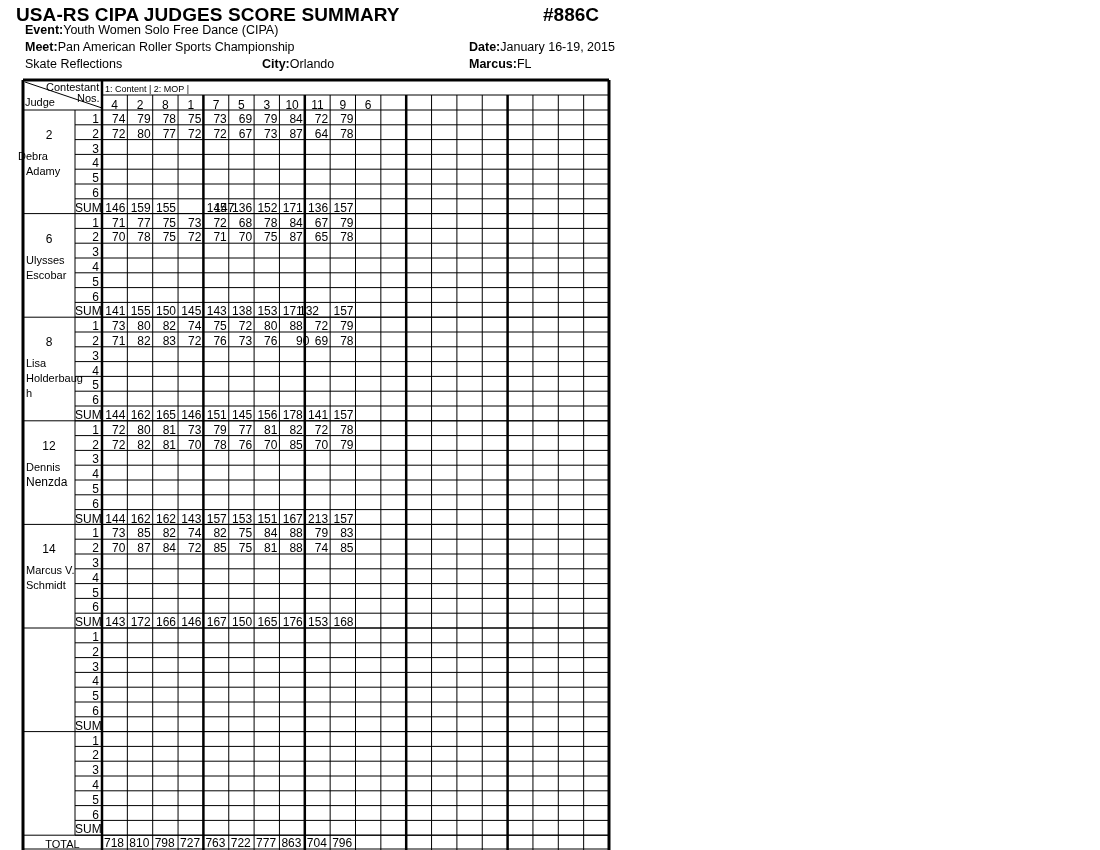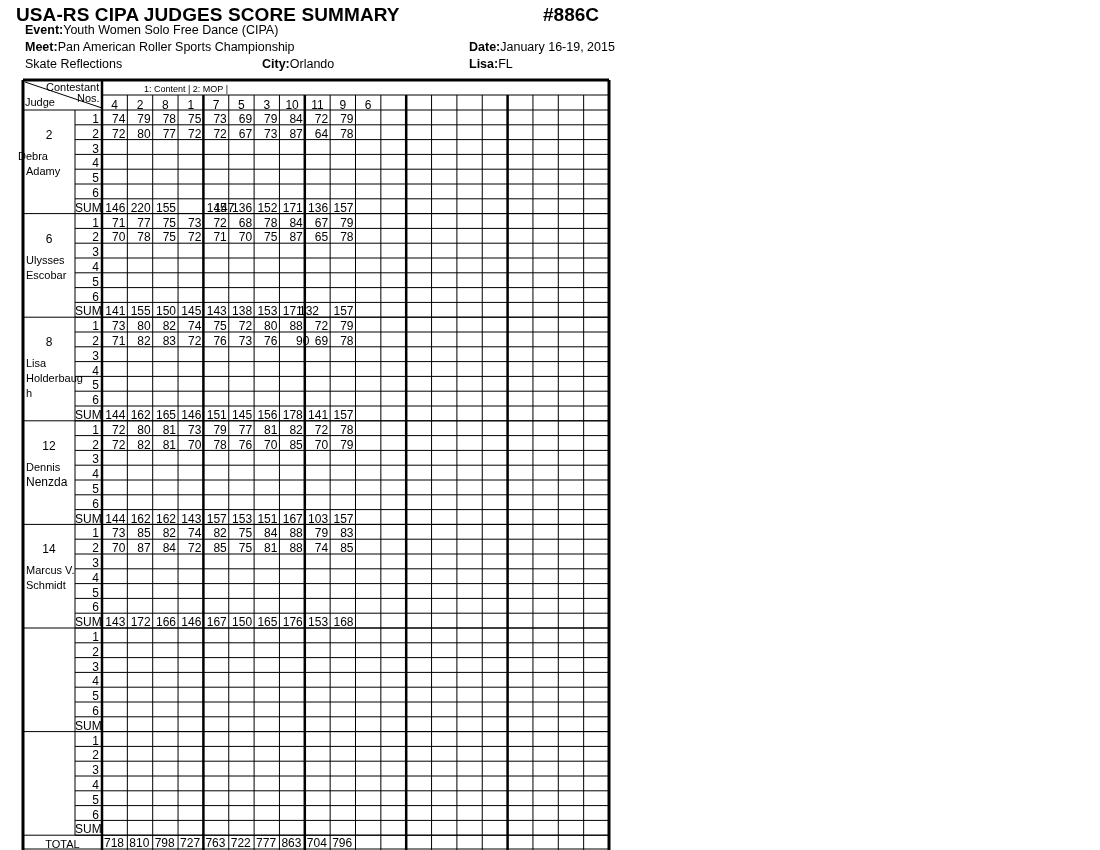--- a/index.html
+++ b/index.html
@@ -19,21 +19,21 @@
 <body>
 
 <div class="abs title">USA-RS CIPA JUDGES SCORE SUMMARY</div>
 <div class="abs formno">#886C</div>
 
 <div class="abs hdr" style="left:25px;top:23px;"><b>Event:</b><span>Youth Women Solo Free Dance  (CIPA)</span></div>
 <div class="abs hdr" style="left:25px;top:40px;"><b>Meet:</b><span>Pan American Roller Sports Championship</span></div>
 <div class="abs hdr" style="left:469px;top:40px;"><b>Date:</b><span>January 16-19, 2015</span></div>
 <div class="abs hdr" style="left:25px;top:57px;">Skate Reflections</div>
 <div class="abs hdr" style="left:262px;top:57px;"><b>City:</b><span>Orlando</span></div>
-<div class="abs hdr" style="left:469px;top:57px;"><b>Lisa:</b><span>FL</span></div>
+<div class="abs hdr" style="left:469px;top:57px;"><b>Marcus:</b><span>FL</span></div>
 
 <svg id="grid" xmlns="http://www.w3.org/2000/svg">
     <line x1="23" y1="80" x2="609" y2="80" stroke="#000" stroke-width="3"></line>
     <line x1="23" y1="80" x2="23" y2="850" stroke="#000" stroke-width="3"></line>
     <line x1="609" y1="80" x2="609" y2="850" stroke="#000" stroke-width="3"></line>
     <line x1="23" y1="849" x2="609" y2="849" stroke="#000" stroke-width="1"></line>
     <line x1="102" y1="95" x2="609" y2="95" stroke="#000" stroke-width="1"></line>
     <line x1="23" y1="110" x2="609" y2="110" stroke="#000" stroke-width="1"></line>
     <line x1="102" y1="80" x2="102" y2="850" stroke="#000" stroke-width="2.5"></line>
     <line x1="25" y1="82" x2="102" y2="108" stroke="#000" stroke-width="1"></line>
@@ -111,21 +111,21 @@
     <line x1="75" y1="790.8" x2="609" y2="790.8" stroke="#000" stroke-width="1"></line>
     <line x1="75" y1="805.5999999999999" x2="609" y2="805.5999999999999" stroke="#000" stroke-width="1"></line>
     <line x1="75" y1="820.3999999999999" x2="609" y2="820.3999999999999" stroke="#000" stroke-width="1"></line>
     <line x1="75" y1="835.1999999999999" x2="609" y2="835.1999999999999" stroke="#000" stroke-width="1"></line>
     <line x1="23" y1="835.1999999999999" x2="609" y2="835.1999999999999" stroke="#000" stroke-width="1"></line>
   </svg>
 <div id="cells">
     <div class="cell " style="left: 46px; top: 81px; width: 55px; height: 12px; font-size: 11px;">Contestant</div>
     <div class="cell " style="left: 77px; top: 92px; width: 24px; height: 12px; font-size: 11px;">Nos.</div>
     <div class="cell " style="left: 25px; top: 96px; width: 40px; height: 12px; font-size: 11px;">Judge</div>
-    <div class="cell small" style="left: 105px; top: 83px; width: 200px; height: 20px; margin-left: 39px;">1: Content | 2: MOP |</div>
+    <div class="cell small" style="left: 105px; top: 83px; width: 200px; height: 20px;">1: Content | 2: MOP |</div>
     <div class="cell " style="left: 102px; top: 99px; width: 25.35px; height: 12px; text-align: center;">4</div>
     <div class="cell " style="left: 127.35px; top: 99px; width: 25.35px; height: 12px; text-align: center;">2</div>
     <div class="cell " style="left: 152.7px; top: 99px; width: 25.35px; height: 12px; text-align: center;">8</div>
     <div class="cell " style="left: 178.05px; top: 99px; width: 25.35px; height: 12px; text-align: center;">1</div>
     <div class="cell " style="left: 203.4px; top: 99px; width: 25.35px; height: 12px; text-align: center;">7</div>
     <div class="cell " style="left: 228.75px; top: 99px; width: 25.35px; height: 12px; text-align: center;">5</div>
     <div class="cell " style="left: 254.1px; top: 99px; width: 25.35px; height: 12px; text-align: center;">3</div>
     <div class="cell " style="left: 279.45px; top: 99px; width: 25.35px; height: 12px; text-align: center;">10</div>
     <div class="cell " style="left: 304.8px; top: 99px; width: 25.35px; height: 12px; text-align: center;">11</div>
     <div class="cell " style="left: 330.15px; top: 99px; width: 25.35px; height: 12px; text-align: center;">9</div>
@@ -164,21 +164,21 @@
     <div class="cell num" style="left: 254.1px; top: 127.8px; width: 23.35px; height: 12px;">73</div>
     <div class="cell num" style="left: 279.45px; top: 127.8px; width: 23.35px; height: 12px;">87</div>
     <div class="cell num" style="left: 304.8px; top: 127.8px; width: 23.35px; height: 12px;">64</div>
     <div class="cell num" style="left: 330.15px; top: 127.8px; width: 23.35px; height: 12px;">78</div>
     <div class="cell num" style="left: 75px; top: 142.6px; width: 24px; height: 12px;">3</div>
     <div class="cell num" style="left: 75px; top: 157.4px; width: 24px; height: 12px;">4</div>
     <div class="cell num" style="left: 75px; top: 172.2px; width: 24px; height: 12px;">5</div>
     <div class="cell num" style="left: 75px; top: 187px; width: 24px; height: 12px;">6</div>
     <div class="cell num" style="left: 75px; top: 201.8px; width: 24px; height: 12px;">SUM</div>
     <div class="cell num" style="left: 102px; top: 201.8px; width: 23.35px; height: 12px;">146</div>
-    <div class="cell num" style="left: 127.35px; top: 201.8px; width: 23.35px; height: 12px;">220</div>
+    <div class="cell num" style="left: 127.35px; top: 201.8px; width: 23.35px; height: 12px;">159</div>
     <div class="cell num" style="left: 152.7px; top: 201.8px; width: 23.35px; height: 12px;">155</div>
     <div class="cell num" style="left: 178.05px; top: 201.8px; width: 23.35px; height: 12px; margin-left: 33px;">147</div>
     <div class="cell num" style="left: 203.4px; top: 201.8px; width: 23.35px; height: 12px;">145</div>
     <div class="cell num" style="left: 228.75px; top: 201.8px; width: 23.35px; height: 12px;">136</div>
     <div class="cell num" style="left: 254.1px; top: 201.8px; width: 23.35px; height: 12px;">152</div>
     <div class="cell num" style="left: 279.45px; top: 201.8px; width: 23.35px; height: 12px;">171</div>
     <div class="cell num" style="left: 304.8px; top: 201.8px; width: 23.35px; height: 12px;">136</div>
     <div class="cell num" style="left: 330.15px; top: 201.8px; width: 23.35px; height: 12px;">157</div>
     <div class="cell " style="left: 25px; top: 232.6px; width: 48px; height: 14px; text-align: center;">6</div>
     <div class="cell " style="left: 26px; top: 253.6px; width: 60px; height: 13px; font-size: 11px;">Ulysses</div>
@@ -294,21 +294,21 @@
     <div class="cell num" style="left: 75px; top: 497.8px; width: 24px; height: 12px;">6</div>
     <div class="cell num" style="left: 75px; top: 512.6px; width: 24px; height: 12px;">SUM</div>
     <div class="cell num" style="left: 102px; top: 512.6px; width: 23.35px; height: 12px;">144</div>
     <div class="cell num" style="left: 127.35px; top: 512.6px; width: 23.35px; height: 12px;">162</div>
     <div class="cell num" style="left: 152.7px; top: 512.6px; width: 23.35px; height: 12px;">162</div>
     <div class="cell num" style="left: 178.05px; top: 512.6px; width: 23.35px; height: 12px;">143</div>
     <div class="cell num" style="left: 203.4px; top: 512.6px; width: 23.35px; height: 12px;">157</div>
     <div class="cell num" style="left: 228.75px; top: 512.6px; width: 23.35px; height: 12px;">153</div>
     <div class="cell num" style="left: 254.1px; top: 512.6px; width: 23.35px; height: 12px;">151</div>
     <div class="cell num" style="left: 279.45px; top: 512.6px; width: 23.35px; height: 12px;">167</div>
-    <div class="cell num" style="left: 304.8px; top: 512.6px; width: 23.35px; height: 12px;">103</div>
+    <div class="cell num" style="left: 304.8px; top: 512.6px; width: 23.35px; height: 12px;">213</div>
     <div class="cell num" style="left: 330.15px; top: 512.6px; width: 23.35px; height: 12px;">157</div>
     <div class="cell " style="left: 25px; top: 543.4px; width: 48px; height: 14px; text-align: center;">14</div>
     <div class="cell " style="left: 26px; top: 564.4px; width: 60px; height: 13px; font-size: 11px;">Marcus V.</div>
     <div class="cell " style="left: 26px; top: 579.4px; width: 60px; height: 13px; font-size: 11px;">Schmidt</div>
     <div class="cell " style="left: 26px; top: 594.4px; width: 60px; height: 13px; font-size: 11px;"></div>
     <div class="cell num" style="left: 75px; top: 527.4px; width: 24px; height: 12px;">1</div>
     <div class="cell num" style="left: 102px; top: 527.4px; width: 23.35px; height: 12px;">73</div>
     <div class="cell num" style="left: 127.35px; top: 527.4px; width: 23.35px; height: 12px;">85</div>
     <div class="cell num" style="left: 152.7px; top: 527.4px; width: 23.35px; height: 12px;">82</div>
     <div class="cell num" style="left: 178.05px; top: 527.4px; width: 23.35px; height: 12px;">74</div>

